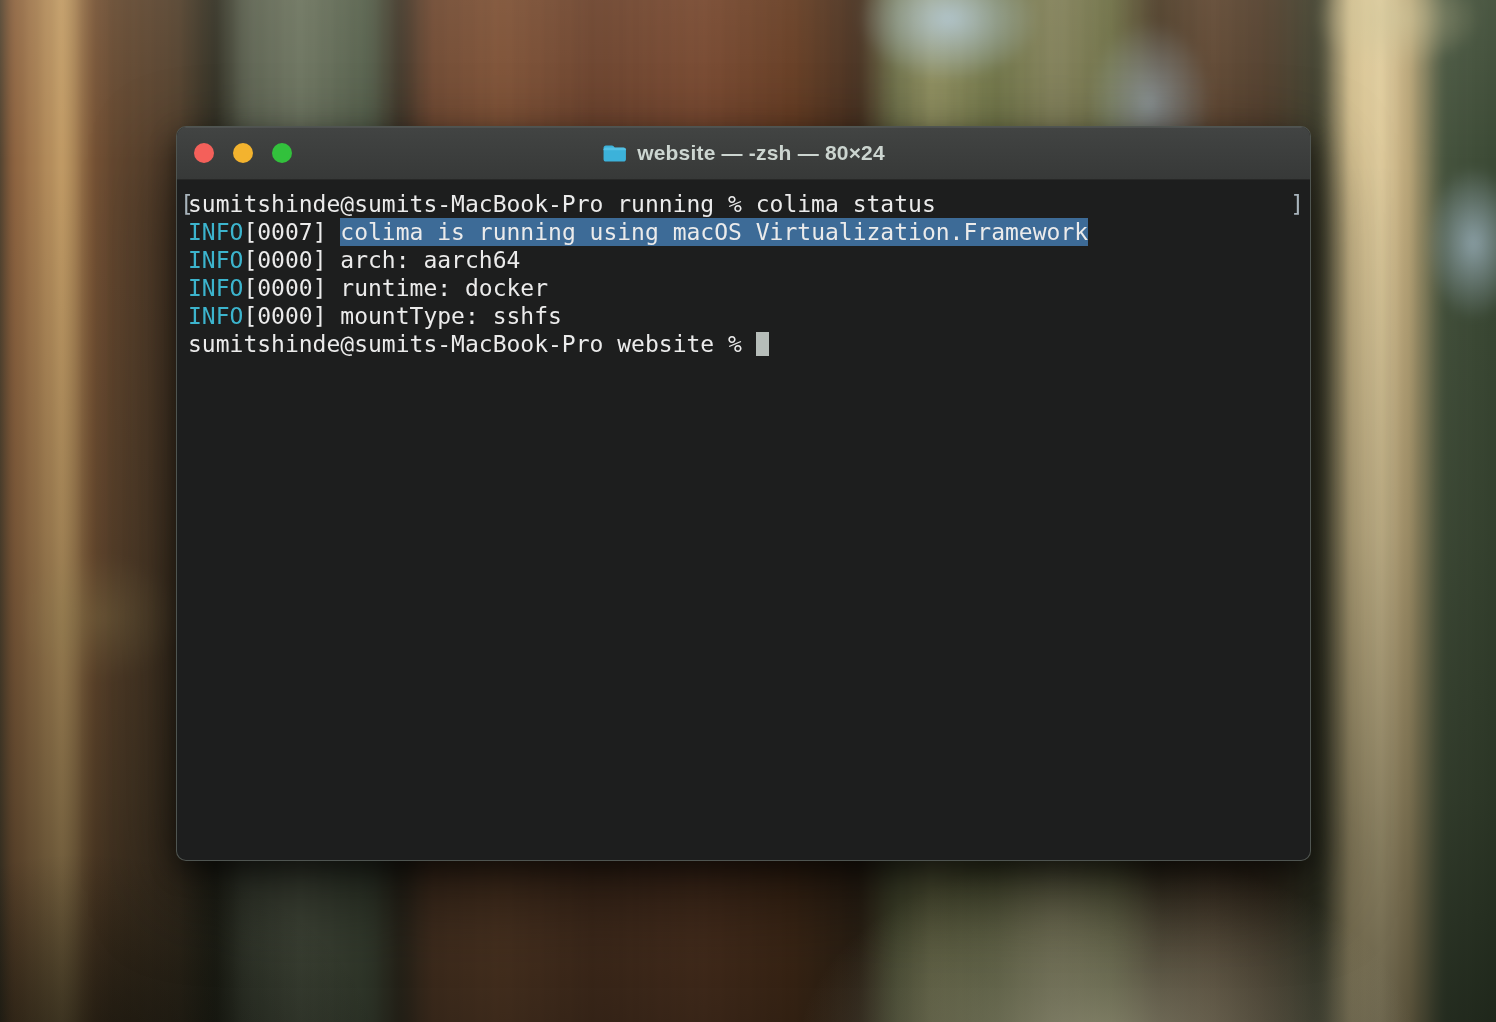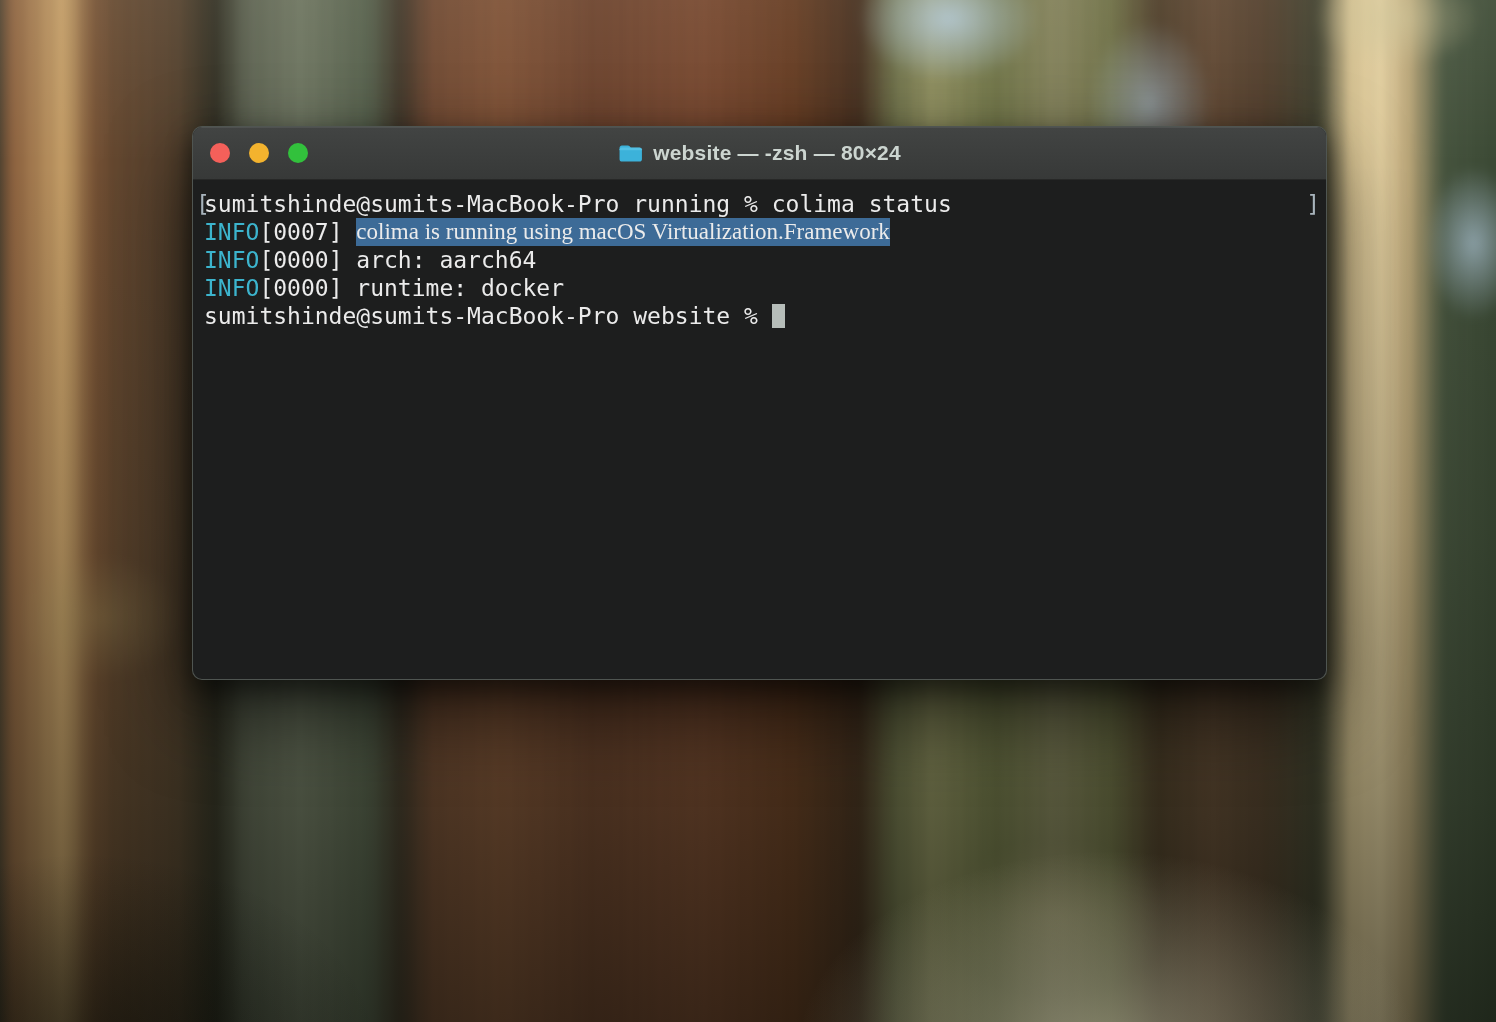--- a/index.html
+++ b/index.html
@@ -44,21 +44,21 @@
     content:"";position:absolute;inset:0;
     background:
       radial-gradient(ellipse 430px 280px at 74% 103%, rgba(203,199,170,.55), rgba(203,199,170,0) 72%),
       radial-gradient(ellipse 420px 300px at 6% 104%, rgba(5,8,4,.45), rgba(5,8,4,0) 70%),
       linear-gradient(180deg, rgba(255,250,225,.08) 0%, rgba(0,0,0,0) 16%,
         rgba(14,18,10,.18) 52%, rgba(16,20,12,.38) 78%, rgba(8,11,6,.55) 100%);
   }
 
   
   .window{
-    position:absolute;left:192px;top:126px;width:1135px;height:554px;
+    position:absolute;left:176px;top:126px;width:1135px;height:735px;
     border-radius:10px;
     background:var(--terminal-bg,#1d1e1e);
     border:1px solid rgba(130,140,132,.5);
     box-sizing:border-box;
     box-shadow:0 32px 80px rgba(0,0,0,.62), 0 10px 26px rgba(0,0,0,.45);
     overflow:hidden;
   }
   .titlebar{
     position:relative;height:52px;
     background:linear-gradient(var(--titlebar-top,#424443), var(--titlebar-bottom,#373938));
@@ -85,21 +85,21 @@
     font-family:"DejaVu Sans Mono","Liberation Mono",monospace;
     font-size:23px;color:var(--text,#ebebeb);
     cursor:text;
   }
   .term-line{position:relative;height:28px;line-height:28px;white-space:pre;}
   .seg{white-space:pre;}
   .seg-info{color:var(--info-cyan,#3cb4cd);margin-top:12px;}
   .seg-plain{color:var(--text,#ebebeb);}
   .seg-selected{
     background:var(--selection-blue,#3d6b97);
-    display:inline-block;height:28px;line-height:28px;vertical-align:top;font-family:Liberation Serif, serif;
+    display:inline-block;height:28px;line-height:28px;vertical-align:top;
   }
   .seg-mark-left{position:absolute;left:-8px;color:var(--mark-gray,#a8b4bc);}
   .mark-right{position:absolute;right:0;top:0;color:var(--mark-gray,#a8b4bc);}
   .cursor{
     display:inline-block;width:13px;height:24px;margin-bottom:-4px;
     background:var(--cursor-gray,#b6bdb9);
   }
 </style>
 </head>
 <body>
@@ -122,16 +122,17 @@
       </span>
       <span class="title-text">website — -zsh — 80×24</span>
     </div>
   </div>
   <div class="content">
     <div>
         <div class="term-line"><span class="seg seg-mark-left">[</span><span class="seg seg-plain">sumitshinde@sumits-MacBook-Pro running % colima status</span><span class="mark-right">]</span></div>
         <div class="term-line"><span class="seg seg-info">INFO</span><span class="seg seg-plain">[0007] </span><span class="seg seg-selected">colima is running using macOS Virtualization.Framework</span></div>
         <div class="term-line"><span class="seg seg-info">INFO</span><span class="seg seg-plain">[0000] arch: aarch64</span></div>
         <div class="term-line"><span class="seg seg-info">INFO</span><span class="seg seg-plain">[0000] runtime: docker</span></div>
+        <div class="term-line"><span class="seg seg-info">INFO</span><span class="seg seg-plain">[0000] mountType: sshfs</span></div>
         <div class="term-line"><span class="seg seg-plain">sumitshinde@sumits-MacBook-Pro website % </span><span class="cursor"></span></div>
       </div>
   </div>
 </div>
 
 </body></html>

